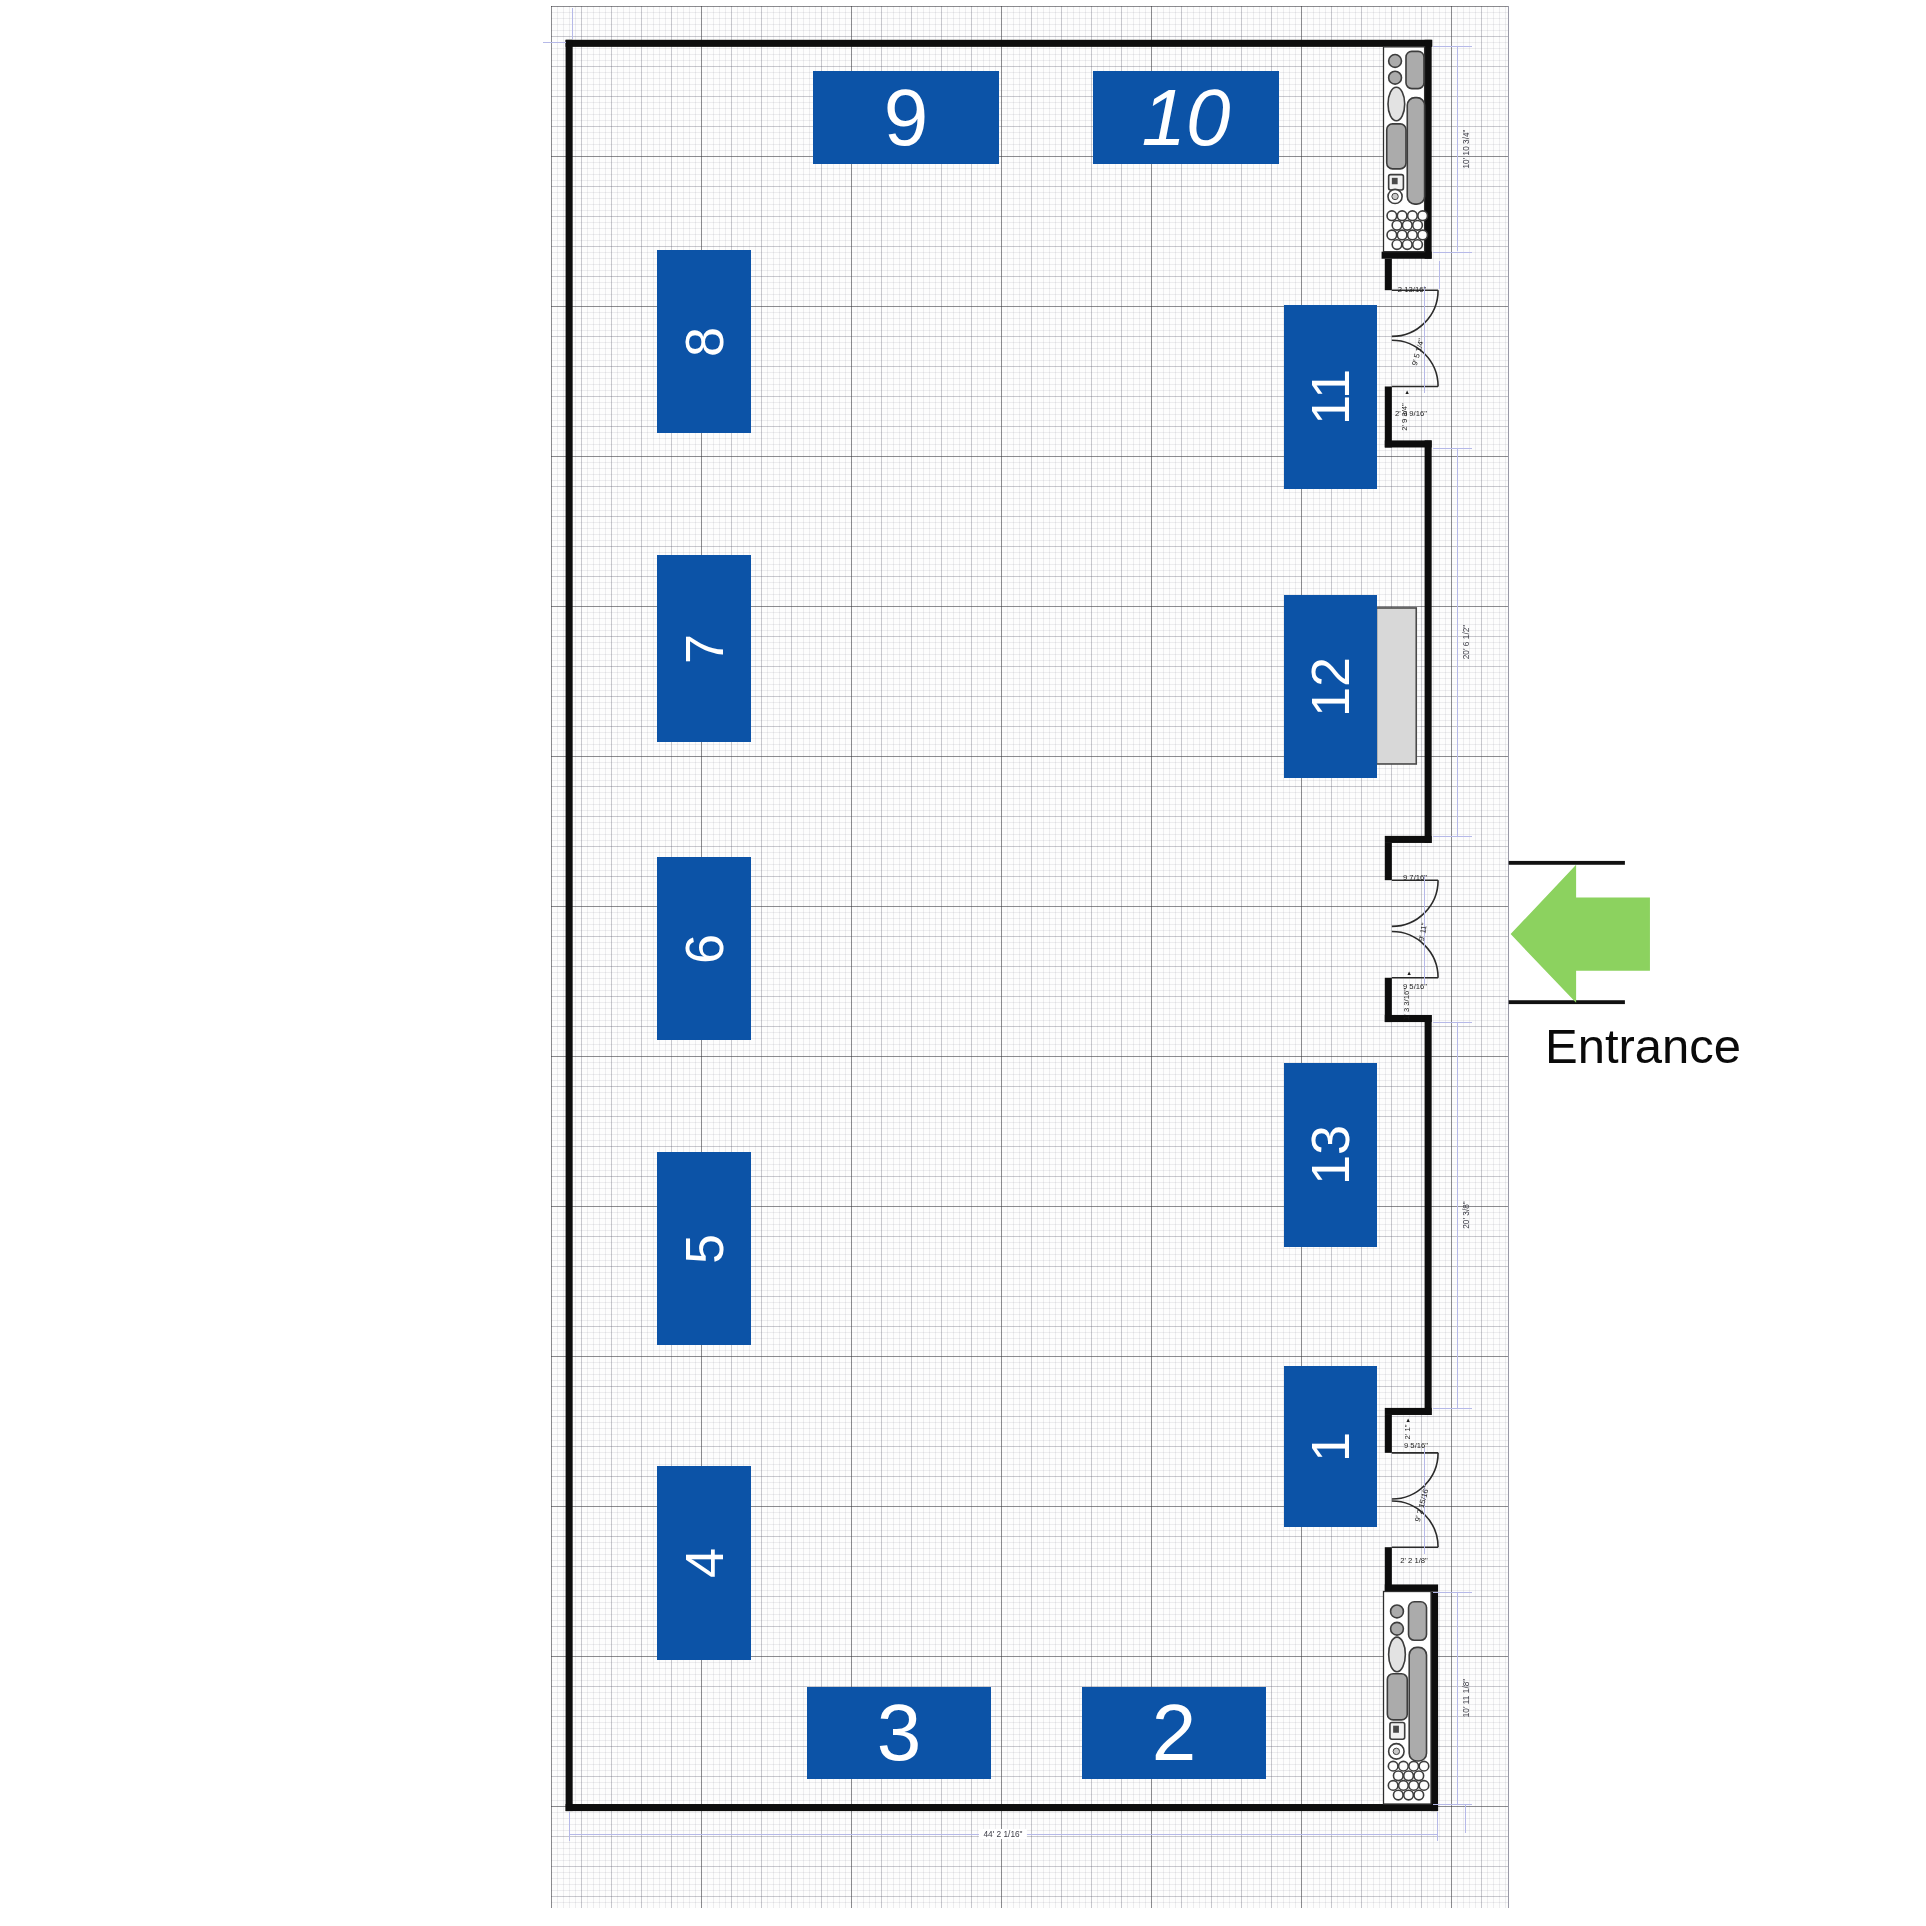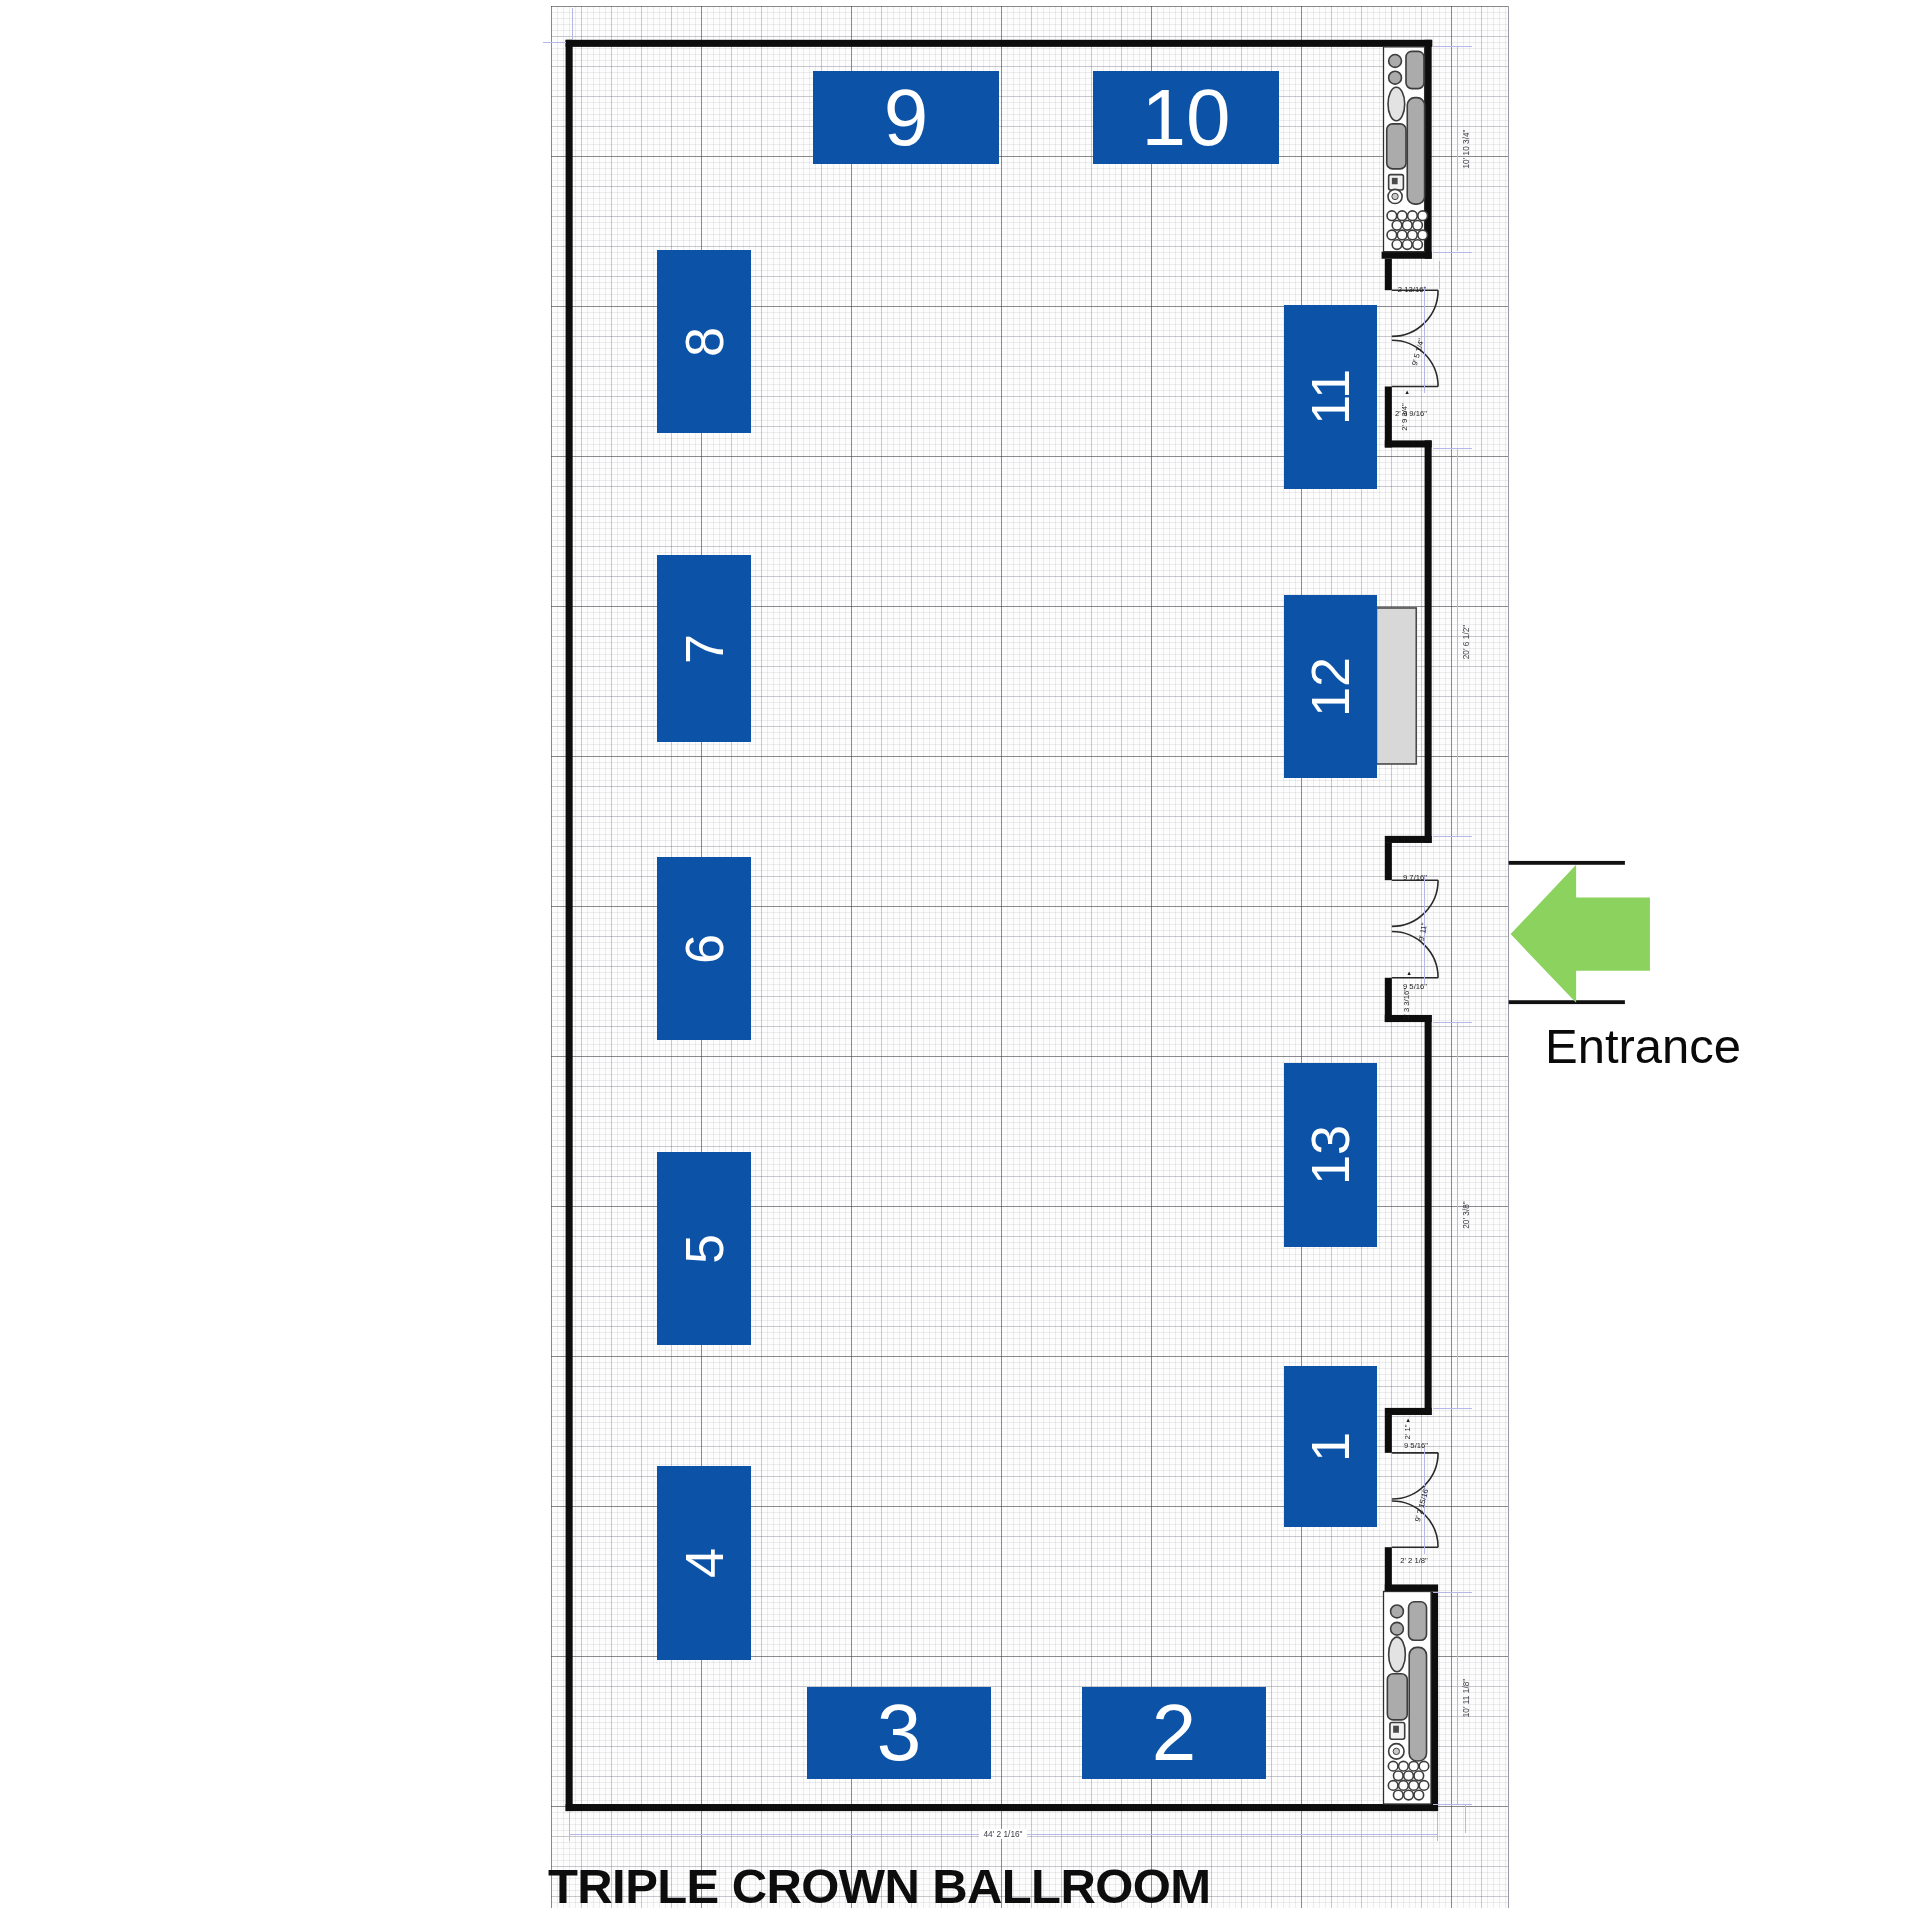--- a/index.html
+++ b/index.html
@@ -180,21 +180,21 @@
       <rect x="2350" y="1341" width="181" height="6" fill="#111111"></rect>
       <rect x="2350" y="1558" width="181" height="6" fill="#111111"></rect>
       <polygon id="entrance-arrow" points="2353,1455 2455,1347 2455,1398 2570,1398 2570,1512 2455,1512 2455,1562" fill="#8CD25F"></polygon>
     </g>
   </svg>
 
   <div id="booths">
       <div class="booth h" style="left: 813px; top: 71px; width: 186px; height: 93px;">
         <span>9</span>
       </div>
-      <div class="booth h" style="left: 1093px; top: 71px; width: 186px; height: 93px;">
+      <div class="booth h" style="left: 1093px; top: 71px; width: 186px; height: 93px; font-style: italic;">
         <span>10</span>
       </div>
       <div class="booth v" style="left: 657px; top: 250px; width: 94px; height: 183px;">
         <span>8</span>
       </div>
       <div class="booth v" style="left: 1284px; top: 305px; width: 93px; height: 184px;">
         <span>11</span>
       </div>
       <div class="booth v" style="left: 657px; top: 555px; width: 94px; height: 187px;">
         <span>7</span>
@@ -266,16 +266,15 @@
       <span class="anno tiny" style="left: 1409px; top: 973px; transform: translate(-50%, -50%) rotate(0deg);">▲</span>
       <span class="anno" style="left: 1415px; top: 986px; transform: translate(-50%, -50%) rotate(0deg);">9 5/16"</span>
       <span class="anno" style="left: 1406px; top: 1004px; transform: translate(-50%, -50%) rotate(-90deg);">1' 3 3/16"</span>
       <span class="anno tiny" style="left: 1408px; top: 1420px; transform: translate(-50%, -50%) rotate(0deg);">▲</span>
       <span class="anno" style="left: 1407px; top: 1432px; transform: translate(-50%, -50%) rotate(-90deg);">2' 1"</span>
       <span class="anno" style="left: 1416px; top: 1445px; transform: translate(-50%, -50%) rotate(0deg);">9 5/16"</span>
       <span class="anno" style="left: 1422px; top: 1504px; transform: translate(-50%, -50%) rotate(-75deg);">9' 2 15/16"</span>
       <span class="anno" style="left: 1414px; top: 1560px; transform: translate(-50%, -50%) rotate(0deg);">2' 2 1/8"</span>
     </div>
 
-  <div id="title">TRIPLE CROWN BALLROOM</div>
   <div id="entrance-label">Entrance</div>
 </div>
 
 
 </body></html>

